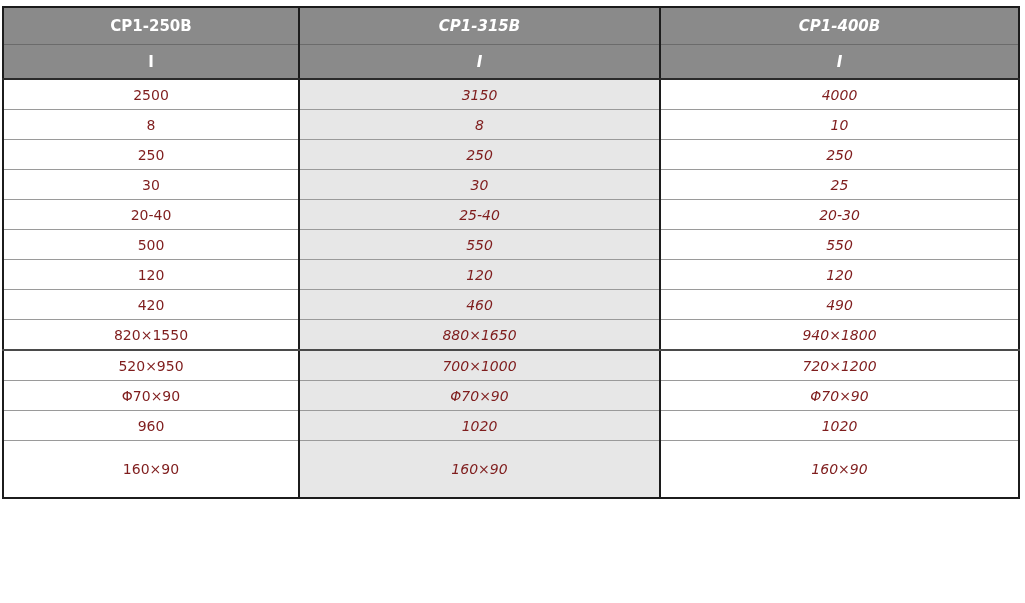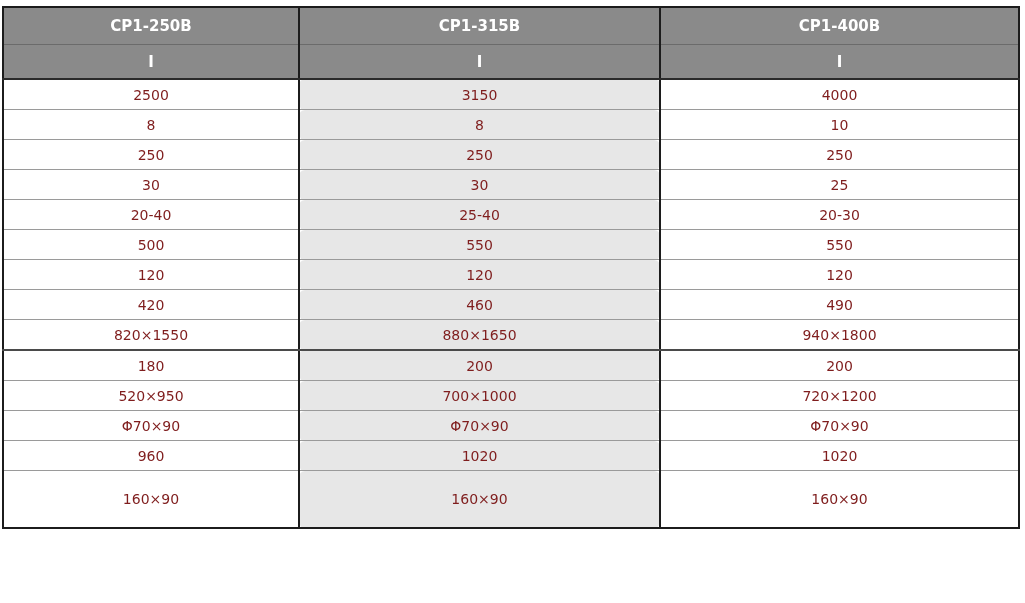--- a/index.html
+++ b/index.html
@@ -33,34 +33,35 @@
     text-align: center;
     padding: 0;
   }
   tr.header-row th { height: 36px; border-bottom: 1px solid #6b6b6b; }
   tr.subheader-row th { height: 33px; border-bottom: 2px solid #2a2a2a; }
 
   
   table.spec th + th,
   table.spec td + td {
     border-left: 2px solid #1c1c1c;
+    font-style: italic;
   }
 
   table.spec td {
     height: 29px;
     text-align: center;
     vertical-align: middle;
     font-size: 14px;
     color: #7f1d1d;
     border-bottom: 1px solid #9a9a9a;
     padding: 0;
     background: #ffffff;
   }
   
-  table.spec td:nth-child(2) { background: #e7e7e7; border-radius: 6px; }
+  table.spec td:nth-child(2) { background: #e7e7e7; }
 
   
   table.spec tbody tr:nth-child(9) td { border-bottom: 2px solid #4a4a4a; margin-left: 28px; }
 
   
   table.spec tbody tr:last-child td { height: 56px; border-bottom: none; }
 </style>
 </head>
 <body>
 
@@ -123,25 +124,20 @@
           <td>420</td>
           <td>460</td>
           <td>490</td>
         </tr>
         <tr>
           <td>820×1550</td>
           <td>880×1650</td>
           <td>940×1800</td>
         </tr>
         <tr>
-          <td>180</td>
-          <td>200</td>
-          <td>200</td>
-        </tr>
-        <tr>
           <td>520×950</td>
           <td>700×1000</td>
           <td>720×1200</td>
         </tr>
         <tr>
           <td>Φ70×90</td>
           <td>Φ70×90</td>
           <td>Φ70×90</td>
         </tr>
         <tr>

